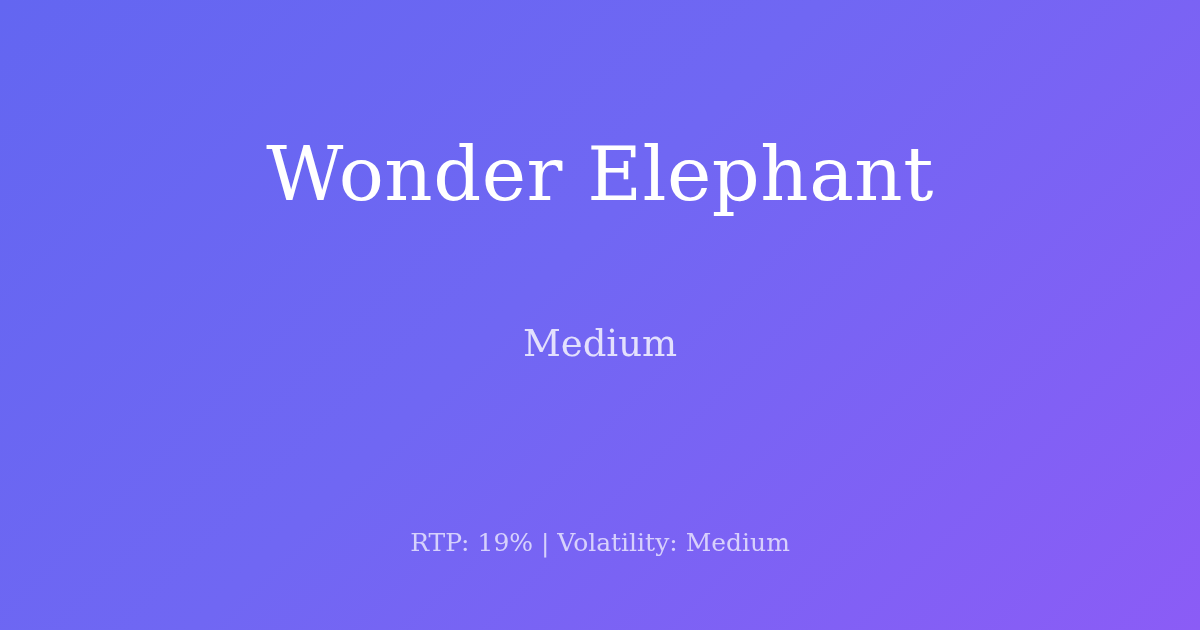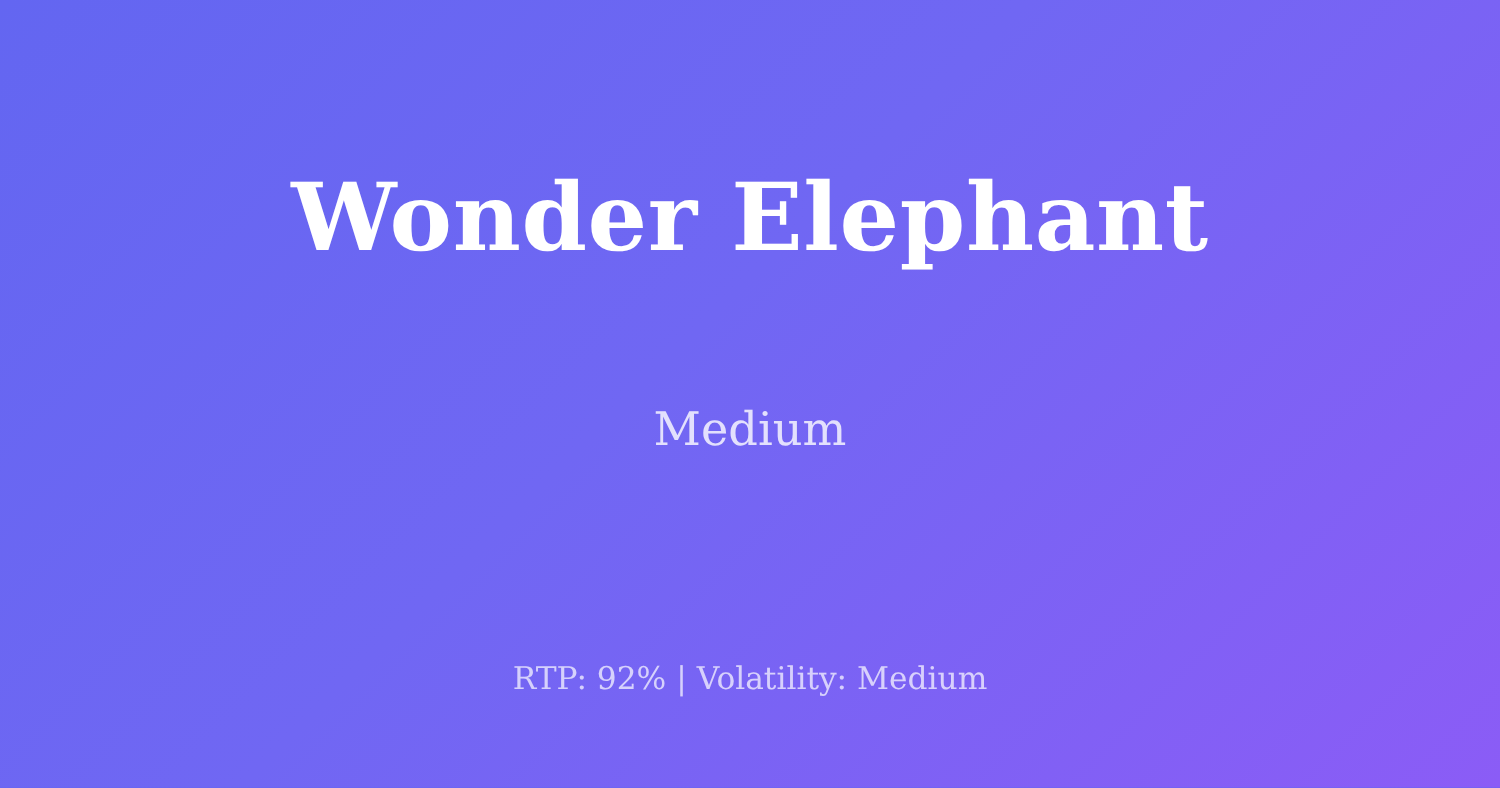--- a/index.html
+++ b/index.html
@@ -71,21 +71,21 @@
     font-size: 23px;
     line-height: 25px;
     letter-spacing: 0px;
     color: #ffffff;
     font-weight: 400;
     white-space: pre;
   }
 
   .title {
     font-family: "DejaVu Serif", "Liberation Serif", serif;
-    font-weight: 700;
+    font-weight: 400;
     font-size: 75px;
     line-height: 1;
     color: #ffffff;
     white-space: nowrap;
     letter-spacing: 0.5px;
     margin-top: 43px;
   }
 
   .subtitle {
     margin-top: 62px;
@@ -121,15 +121,15 @@
 
     <div class="title-row">
 
 
       <h1 class="title">Wonder Elephant</h1>
     </div>
 
     <div class="subtitle">Medium</div>
   </div>
 
-  <div class="meta">RTP: 92% | Volatility: Medium</div>
+  <div class="meta">RTP: 19% | Volatility: Medium</div>
 
 </div>
 
 </body></html>

